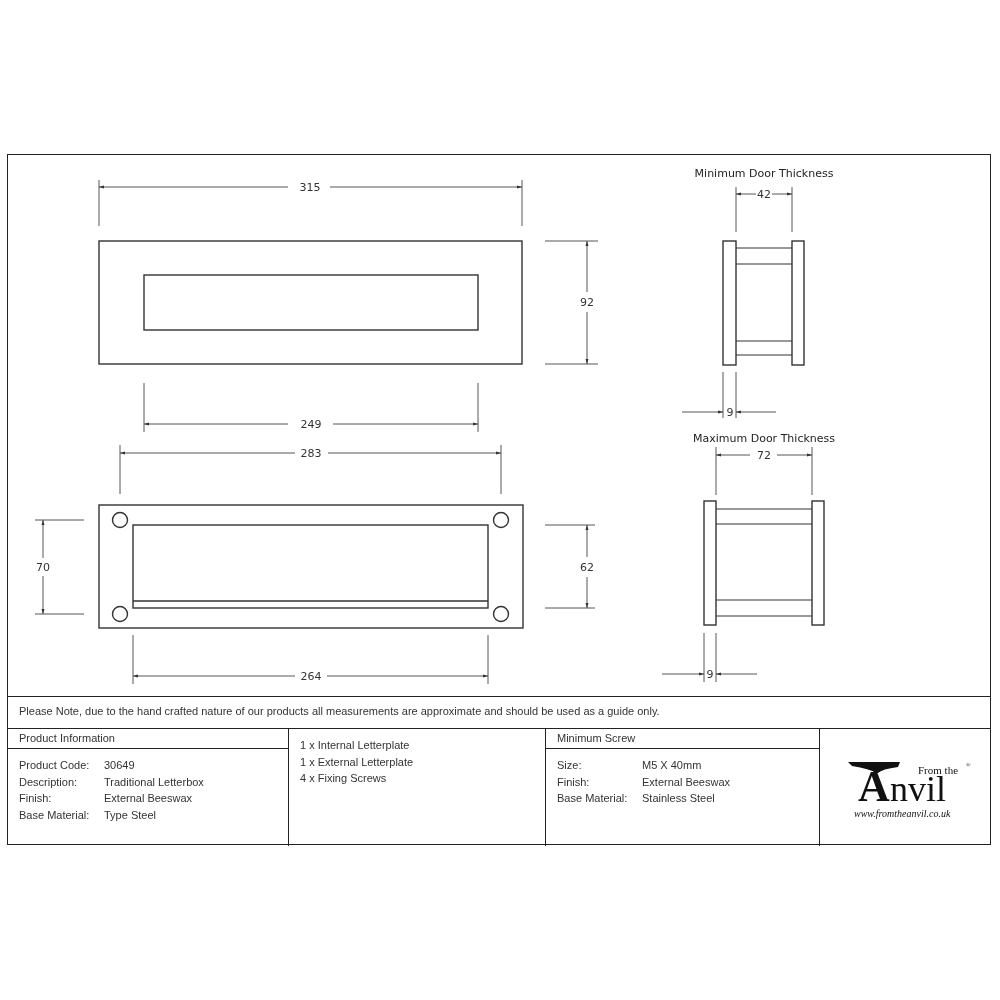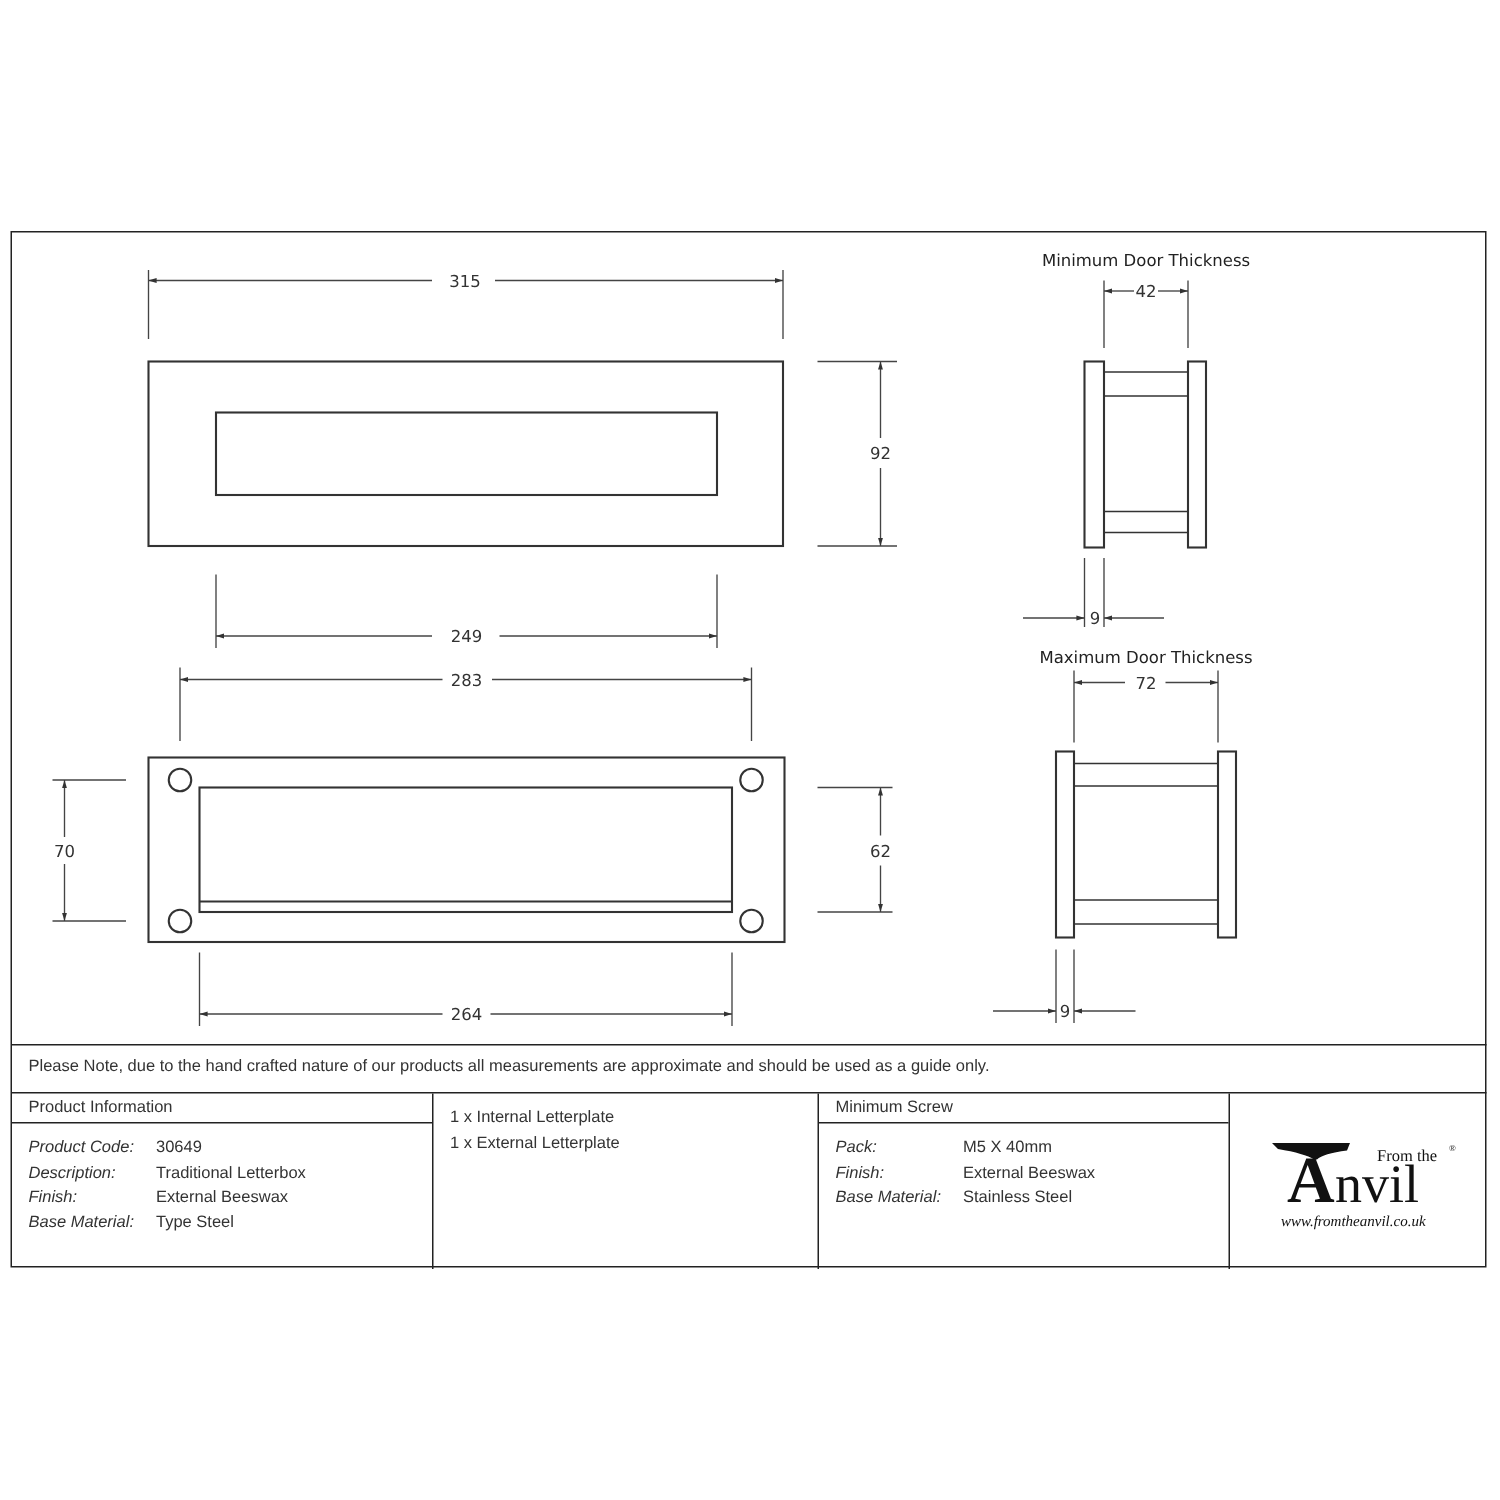--- a/index.html
+++ b/index.html
@@ -11,21 +11,21 @@
   .note { position:absolute; left:8px; top:696px; width:983px; height:30px; border-top:1.5px solid #222; box-sizing:border-box; font-size:11px; padding:8px 0 0 11px; color:#333; }
   .tbl { position:absolute; left:8px; top:728px; width:983px; height:117px; border-top:1.5px solid #222; box-sizing:border-box; }
   .col { position:absolute; top:0; height:117px; box-sizing:border-box; }
   .col.c1 { left:0; width:280px; }
   .col.c2 { left:280px; width:257px; border-left:1.5px solid #222; }
   .col.c3 { left:537px; width:274px; border-left:1.5px solid #222; }
   .col.c4 { left:811px; width:172px; border-left:1.5px solid #222; }
   .colhead { height:20px; border-bottom:1.5px solid #222; font-size:11px; padding:3px 0 0 11px; box-sizing:border-box; color:#333; }
   .rows { padding:8px 0 0 11px; font-size:11px; line-height:16.5px; color:#333; }
   .row { display:flex; }
-  .row .k { width:85px; flex:none;font-style:italic; }
+  .row .k { width:85px; flex:none; }
   .logo { position:absolute; left:0; top:0; width:172px; height:117px; }
 </style>
 </head>
 <body>
 
 <div id="frame"></div>
 
 <svg id="drawing" viewBox="0 0 1000 1000" xmlns="http://www.w3.org/2000/svg">
   <defs>
     <marker id="arr" viewBox="0 0 10 10" refX="10" refY="5" markerWidth="6" markerHeight="6" orient="auto-start-reverse">
@@ -164,27 +164,28 @@
       <div class="row">
           <span class="k">Base Material:</span>
           <span>Type Steel</span>
         </div>
     </div>
   </div>
   <div class="col c2">
     <div class="rows">
       <div>1 x Internal Letterplate</div>
       <div>1 x External Letterplate</div>
+      <div>4 x Fixing Screws</div>
     </div>
   </div>
   <div class="col c3">
     <div class="colhead">Minimum Screw</div>
     <div class="rows">
       <div class="row">
-          <span class="k">Pack:</span>
+          <span class="k">Size:</span>
           <span>M5 X 40mm</span>
         </div>
       <div class="row">
           <span class="k">Finish:</span>
           <span>External Beeswax</span>
         </div>
       <div class="row">
           <span class="k">Base Material:</span>
           <span>Stainless Steel</span>
         </div>

